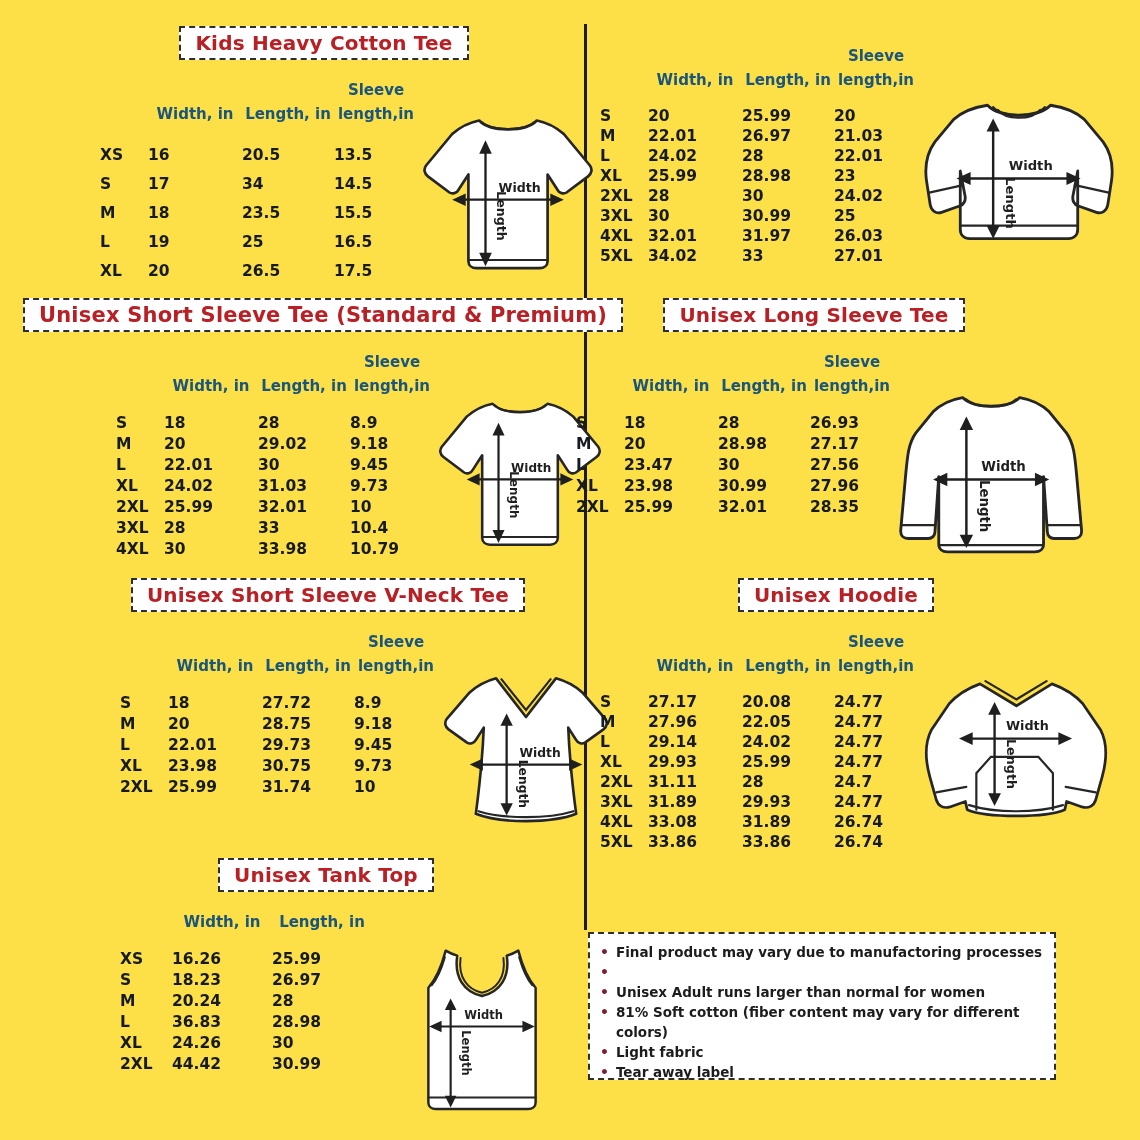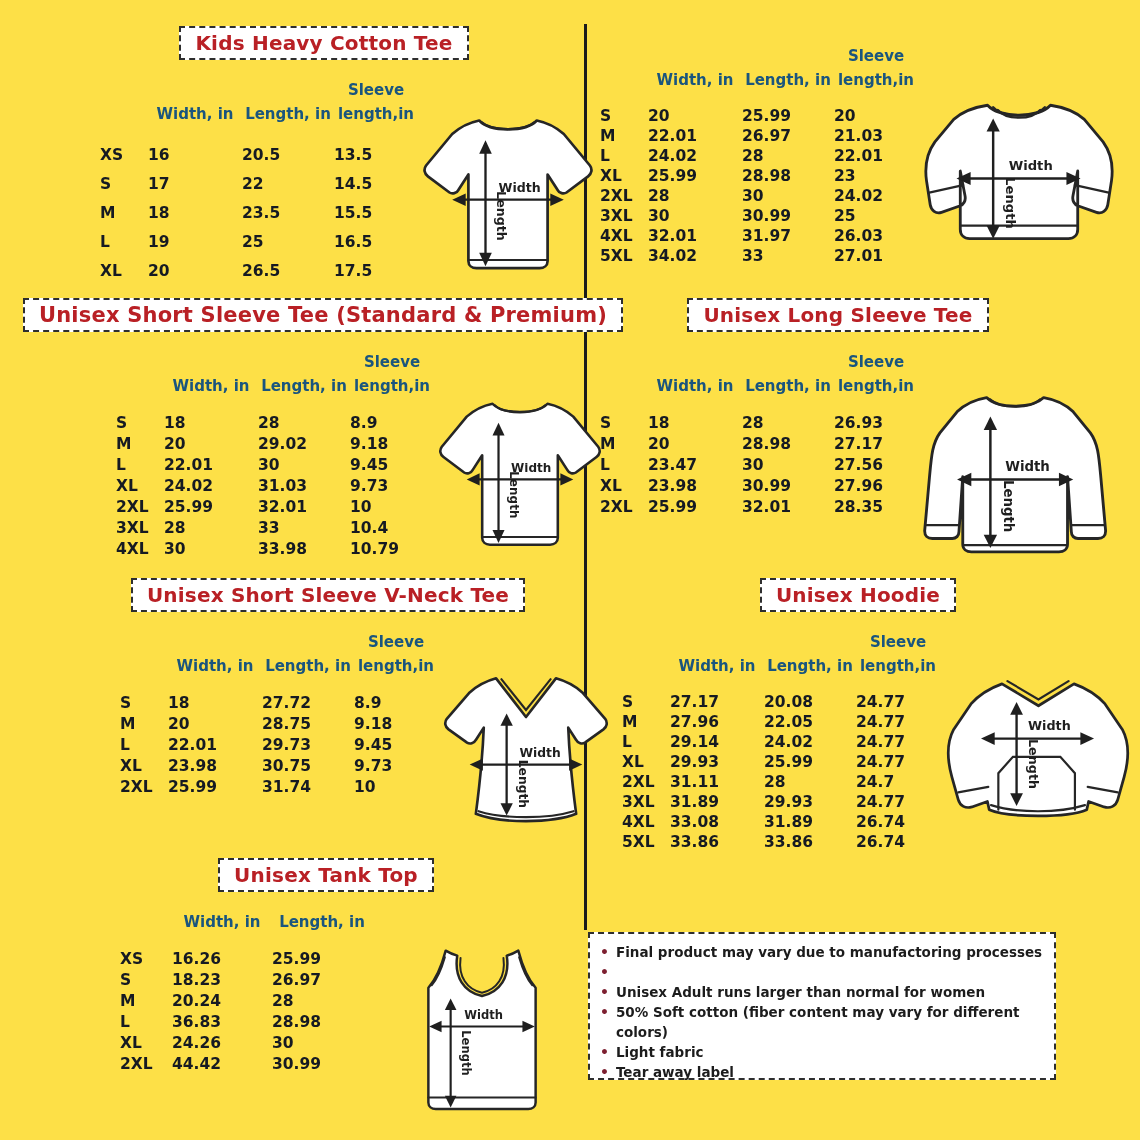--- a/index.html
+++ b/index.html
@@ -26,23 +26,23 @@
   .r7 .trow{height:21px;}
   .r8 .trow{height:20px;}
   .r6 .trow{height:21px;}
   .r5s .trow{height:21px;}
   .figure{margin-left:auto;}
   .figure svg{display:block;}
   
   .sec-kids      {left:78px;  top:26px;  width:492px;}
   .sec-crewneck  {left:592px; top:26px;  width:486px;}
   .sec-standard  {left:80px;  top:298px; width:486px;}
-  .sec-longsleeve{left:592px; top:298px; width:492px;justify-content:flex-end;}
+  .sec-longsleeve{left:568px; top:298px; width:492px;justify-content:flex-end;}
   .sec-vneck     {left:88px;  top:578px; width:480px;}
-  .sec-hoodie    {left:592px; top:578px; width:488px;margin-left:22px;}
+  .sec-hoodie    {left:592px; top:578px; width:488px;}
   .sec-tank      {left:92px;  top:858px; width:468px;}
   .sec-kids .table{margin-left:22px;}
   .sec-standard .table{margin-left:36px;}
   .sec-vneck .table{margin-left:32px;}
   .sec-tank .table{margin-left:28px;}
   .sec-crewneck .table,.sec-longsleeve .table,.sec-hoodie .table{margin-left:8px;}
   .sec-kids .figure{margin-top:38px;margin-right:2px;}
   .sec-crewneck .figure{margin-top:58px;margin-right:-12px;}
   .sec-standard .figure{margin-top:50px;margin-right:0px;}
   .sec-longsleeve .figure{margin-top:46px;margin-right:-14px;}
@@ -84,21 +84,21 @@
           </div>
           <div class="trow cols4">
             <span class="cell c0">XS</span>
             <span class="cell c1">16</span>
             <span class="cell c2">20.5</span>
             <span class="cell c3">13.5</span>
           </div>
           <div class="trow cols4">
             <span class="cell c0">S</span>
             <span class="cell c1">17</span>
-            <span class="cell c2">22</span>
+            <span class="cell c2">34</span>
             <span class="cell c3">14.5</span>
           </div>
           <div class="trow cols4">
             <span class="cell c0">M</span>
             <span class="cell c1">18</span>
             <span class="cell c2">23.5</span>
             <span class="cell c3">15.5</span>
           </div>
           <div class="trow cols4">
             <span class="cell c0">L</span>
@@ -581,21 +581,21 @@
       </div>
       <div class="note-line">
         <span class="note-bullet">•</span>
       </div>
       <div class="note-line">
         <span class="note-bullet">•</span>
         <span>Unisex Adult runs larger than normal for women</span>
       </div>
       <div class="note-line">
         <span class="note-bullet">•</span>
-        <span>50% Soft cotton (fiber content may vary for different colors)</span>
+        <span>81% Soft cotton (fiber content may vary for different colors)</span>
       </div>
       <div class="note-line">
         <span class="note-bullet">•</span>
         <span>Light fabric</span>
       </div>
       <div class="note-line">
         <span class="note-bullet">•</span>
         <span>Tear away label</span>
       </div>
     </div>

